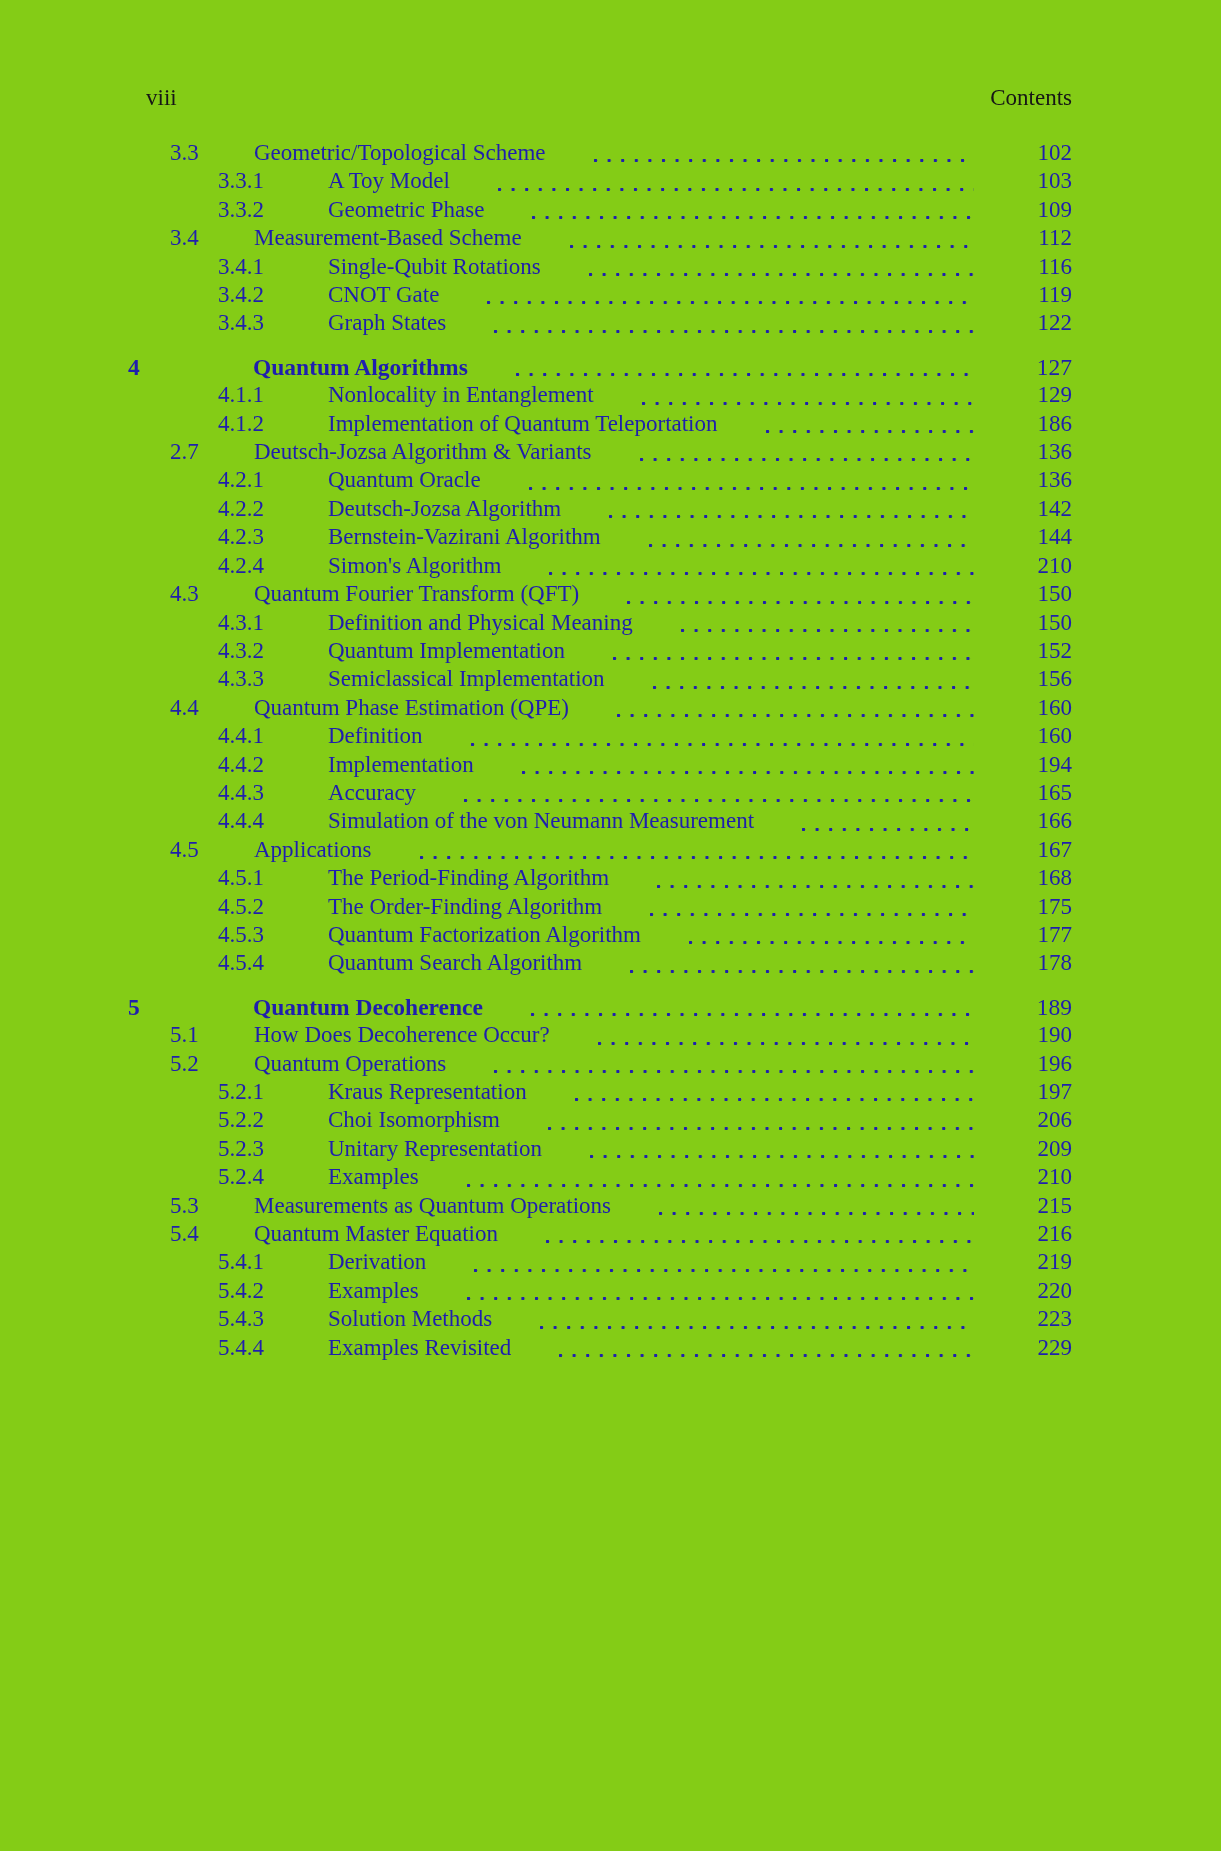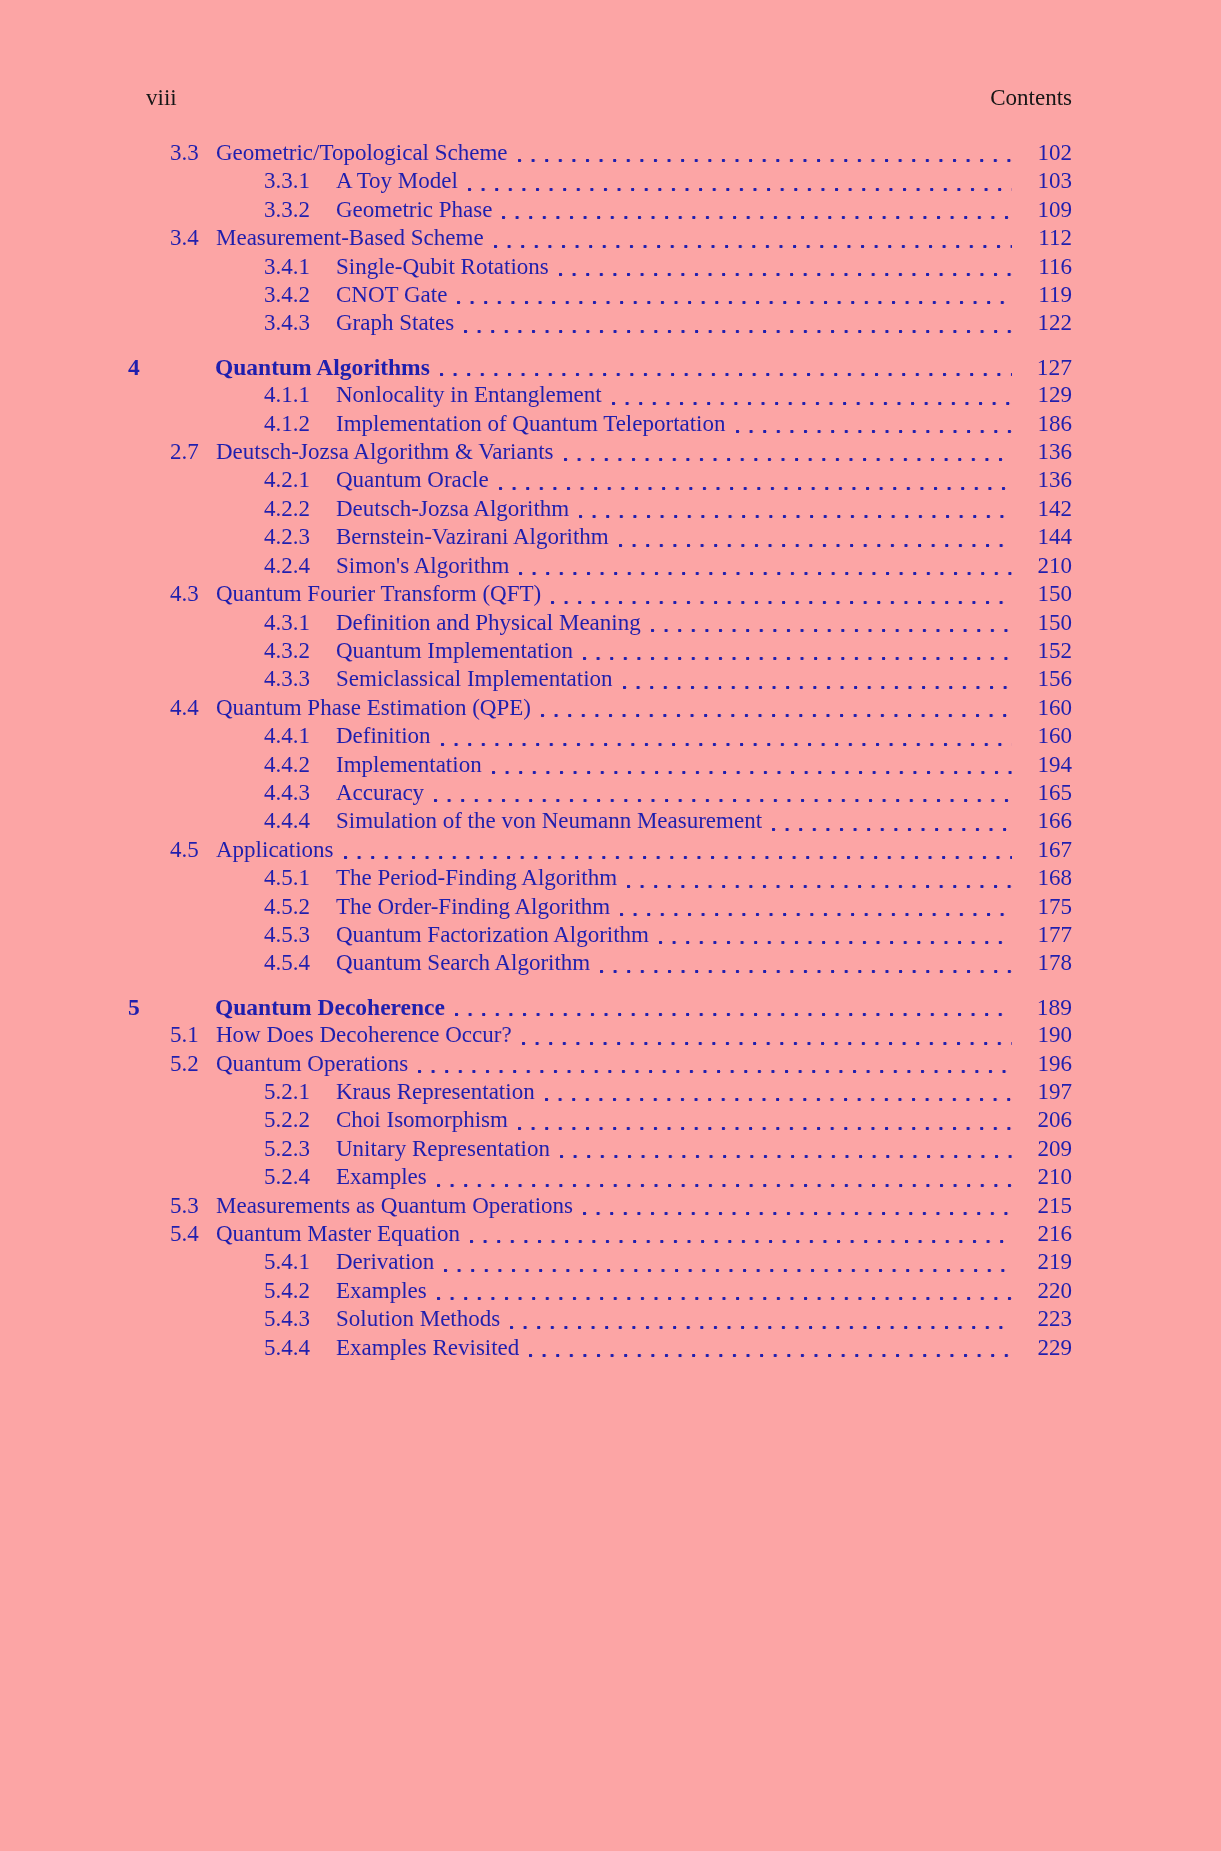--- a/index.html
+++ b/index.html
@@ -4,21 +4,21 @@
 <style>
   :root{
     --blue:#1f1fae;
     --ink:#161616;
   }
   html,body{margin:0;padding:0;background:#ffffff;}
   .page{
     position:relative;
     width:1221px;
     height:1851px;
-    background:#fca5a5;
+    background:#84cc16;
     font-family:"Liberation Serif","DejaVu Serif",serif;
     color:var(--blue);
     overflow:hidden;
     box-sizing:border-box;
   }
   .running-header{
     position:absolute;
     top:84px;
     left:146px;
     right:149px;
@@ -33,20 +33,21 @@
     top:139px;
     left:128px;
     right:149px;
   }
   .row{
     display:flex;
     align-items:flex-end;
     font-size:23px;
     line-height:28.4px;
     white-space:nowrap;
+    gap:38px;
   }
   .row .num{flex:0 0 auto;}
   .row .title{flex:0 1 auto; overflow:hidden;}
   .row .leader{
     flex:1 1 auto;
     min-width:18px;
     align-self:flex-end;
     height:22px;
     margin-left:10px;
     margin-right:14px;
@@ -60,21 +61,21 @@
     min-width:46px;
     text-align:right;
   }
   
   .row.chapter{font-weight:bold; margin-top:15px; font-size:23.5px;}
   .row.chapter .num{width:87px;}
   .row.chapter .pageno{font-weight:normal;}
   .row.section{padding-left:42px;}
   .row.section .num{width:46px;}
   .row.subsection{padding-left:90px;}
-  .row.subsection .num{width:72px;margin-left:46px;}
+  .row.subsection .num{width:72px;}
 </style>
 </head>
 <body>
 
 <div class="page">
   <div class="running-header">
     <span>viii</span>
     <span>Contents</span>
   </div>
   <div class="toc">

